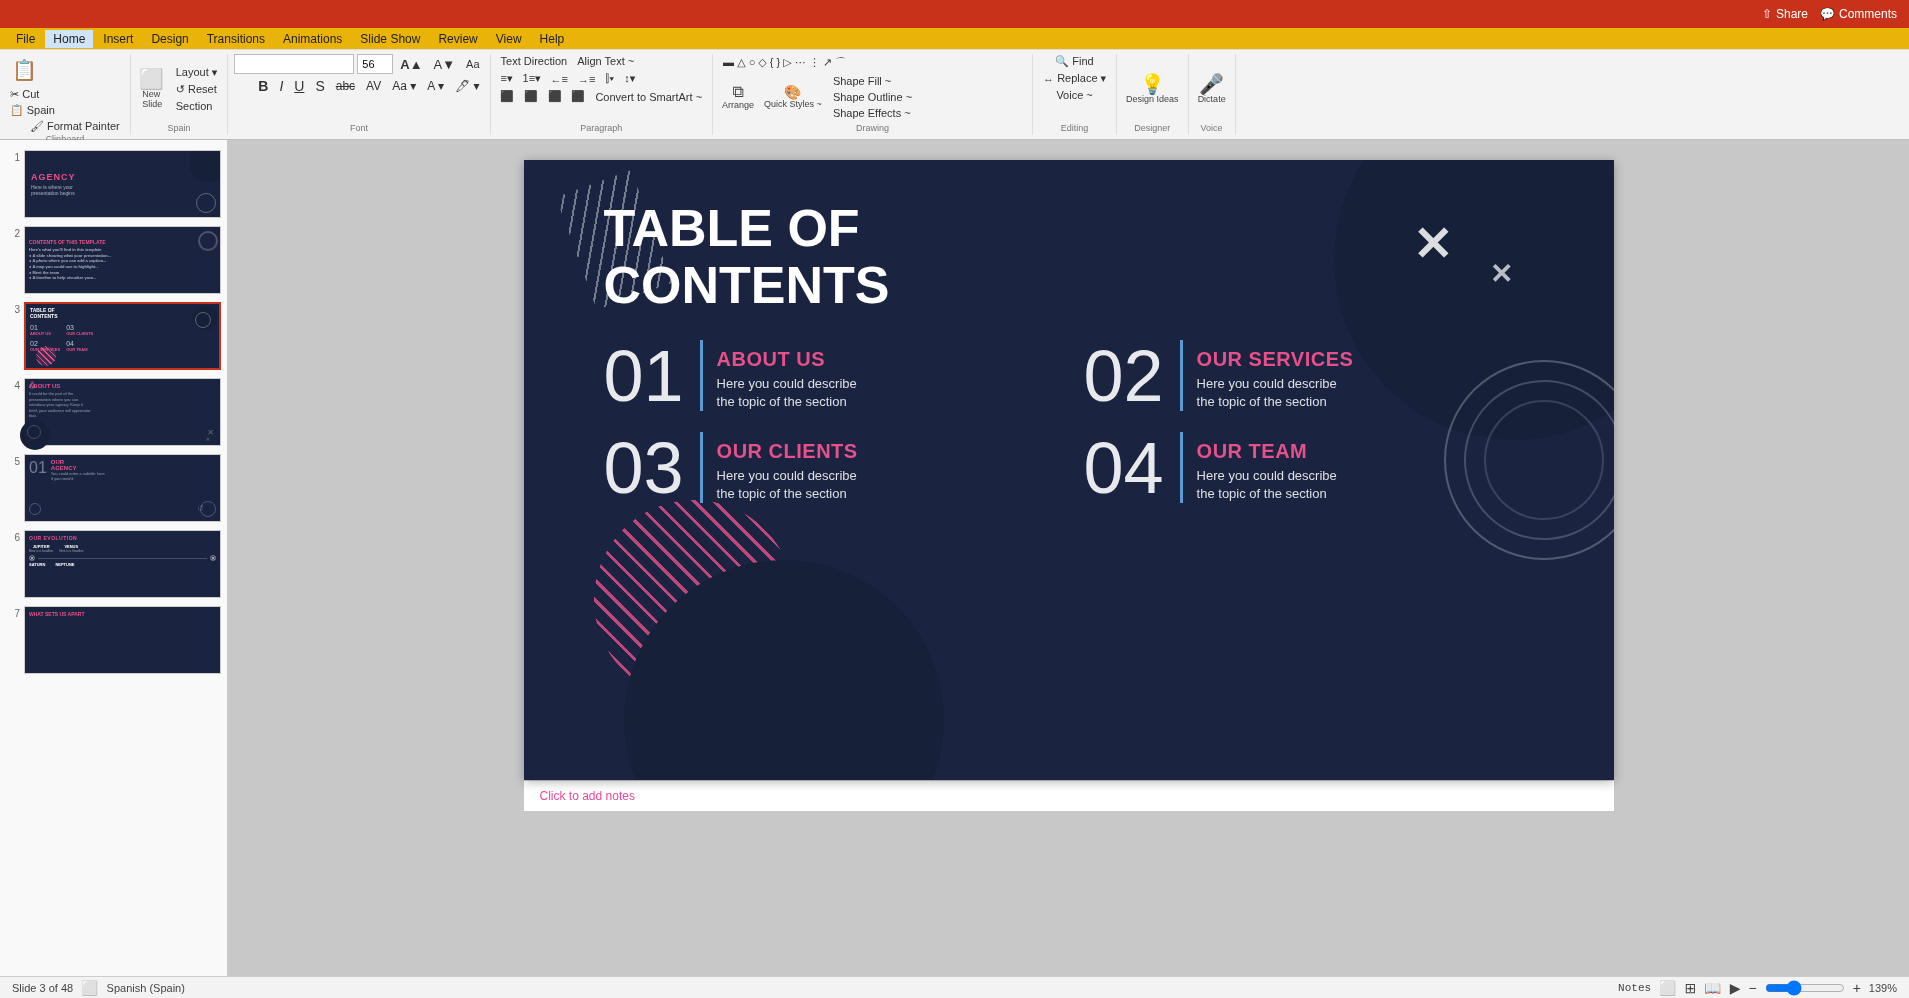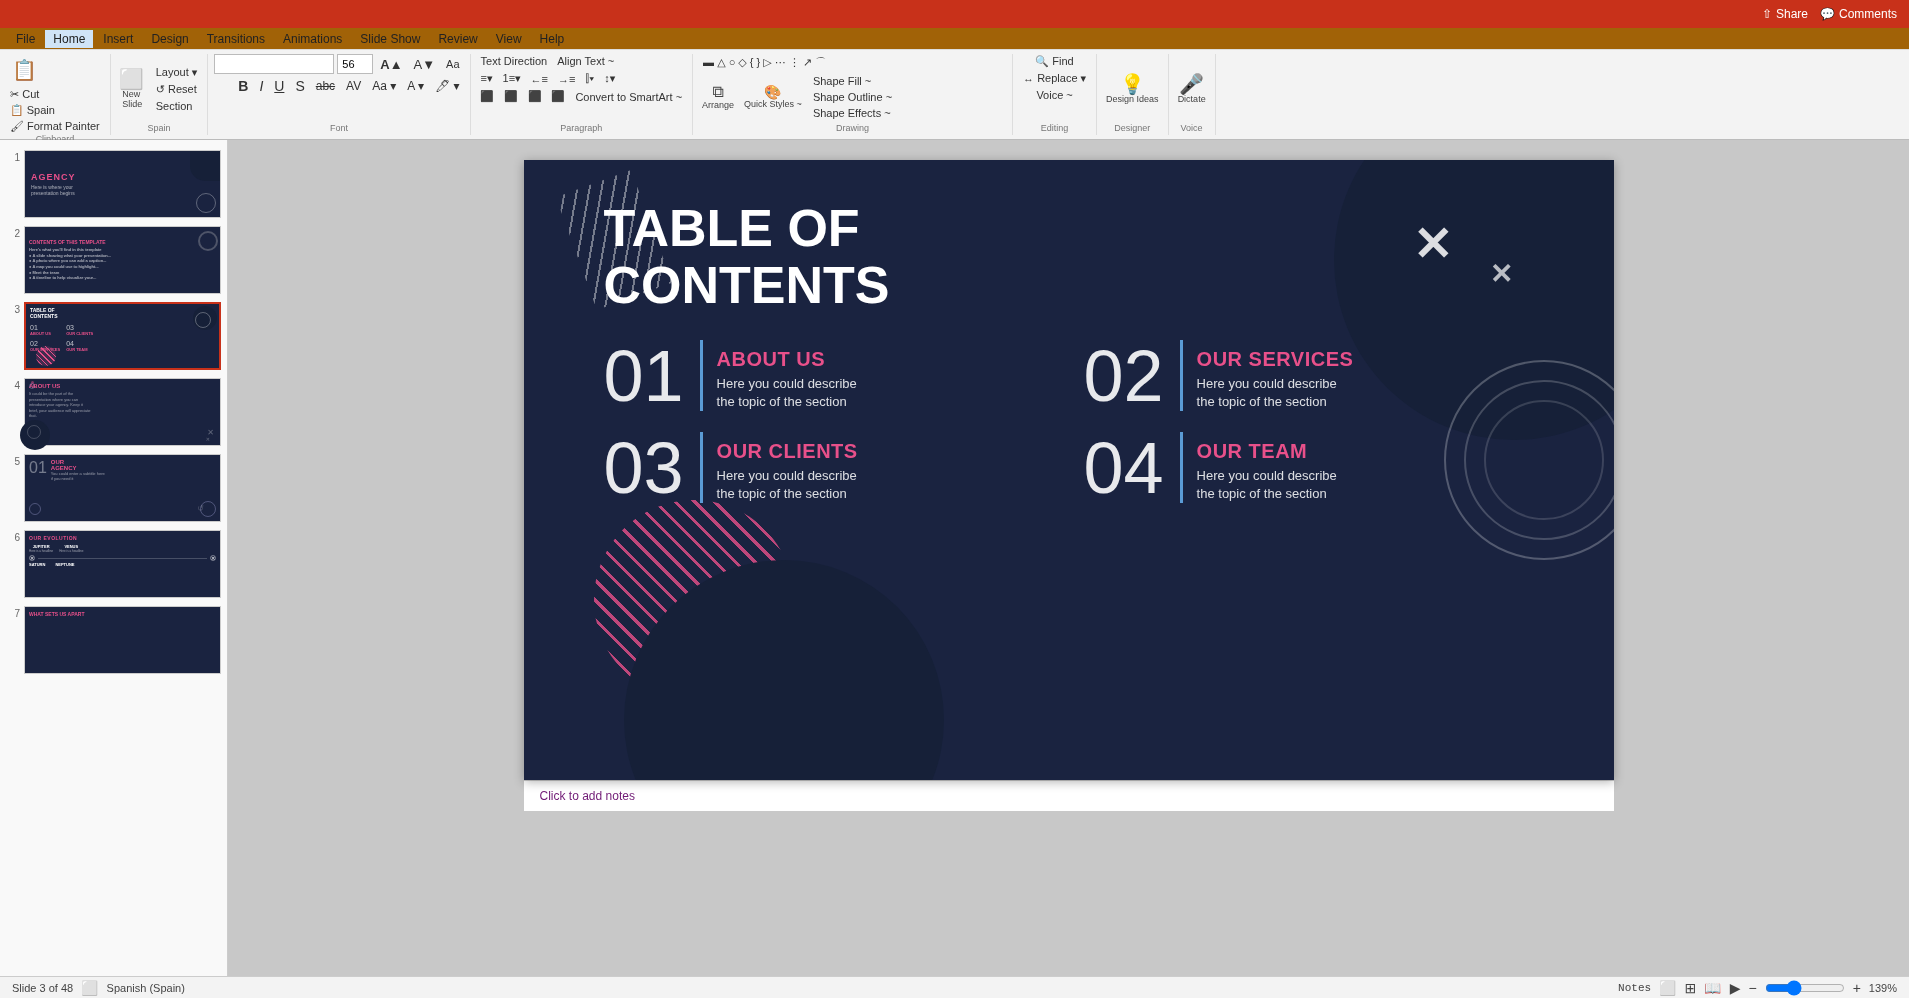--- a/index.html
+++ b/index.html
@@ -1,20 +1,20 @@
 <!DOCTYPE html>
 <html><head>
   <meta charset="utf-8">
   <style>
     * { box-sizing: border-box; margin: 0; padding: 0; }
     body { font-family: 'Segoe UI', Arial, sans-serif; background: #c8c8c8; width: 1909px; height: 998px; overflow: hidden; font-size: 12px; }
 
     
     .menu-bar {
-      background: #a16207;
+      background: #eab308;
       height: 22px;
       display: flex;
       align-items: center;
       padding: 0 8px;
       gap: 2px;
       border-bottom: 1px solid #ddd;
     }
     .menu-item {
       padding: 2px 8px;
       font-size: 12px;
@@ -295,21 +295,21 @@
 
   <div class="rg">
     <div class="rg-content" style="flex-direction:column; gap:1px; align-items:flex-start;">
       <div class="rbtn-sm" style="font-size:20px; padding:4px 6px;">📋</div>
       <div style="display:flex; gap:2px;">
         <div class="rbtn-sm">✂ Cut</div>
       </div>
       <div style="display:flex; gap:2px;">
         <div class="rbtn-sm">📋 Spain</div>
       </div>
-      <div style="display:flex; gap:2px;">
+      <div style="display:flex; gap:2px;margin-left:20px;">
         <div class="rbtn-sm">🖌 Format Painter</div>
       </div>
     </div>
     <div class="rg-label">Clipboard</div>
   </div>
 
   <div class="rg">
     <div class="rg-content" style="gap:4px;">
       <div class="rbtn">
         <div class="ico">⬜</div>
@@ -647,21 +647,21 @@
               <span>Here you could describe</span><br>
               <span>the topic of the section</span>
             </div>
           </div>
         </div>
 
       </div>
 
     </div>
 
-    <div style="width:1090px; background:white; border-top:1px solid #ccc; padding:8px 16px; font-size:12px; color:#701a75; cursor:text;">
+    <div style="width:1090px; background:white; border-top:1px solid #ccc; padding:8px 16px; font-size:12px; color:#ec4899; cursor:text;">
       <span>Click to add notes</span>
     </div>
 
   </div>
 
 </div>
 
 <div class="status-bar">
   <div class="status-left">
     <span>Slide 3 of 48</span>

